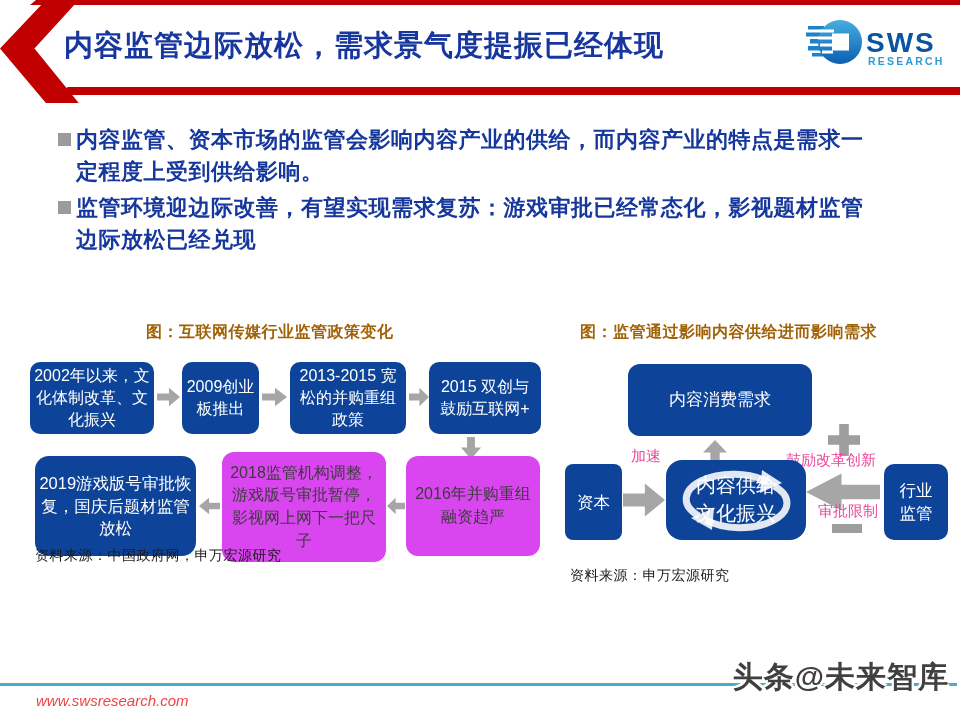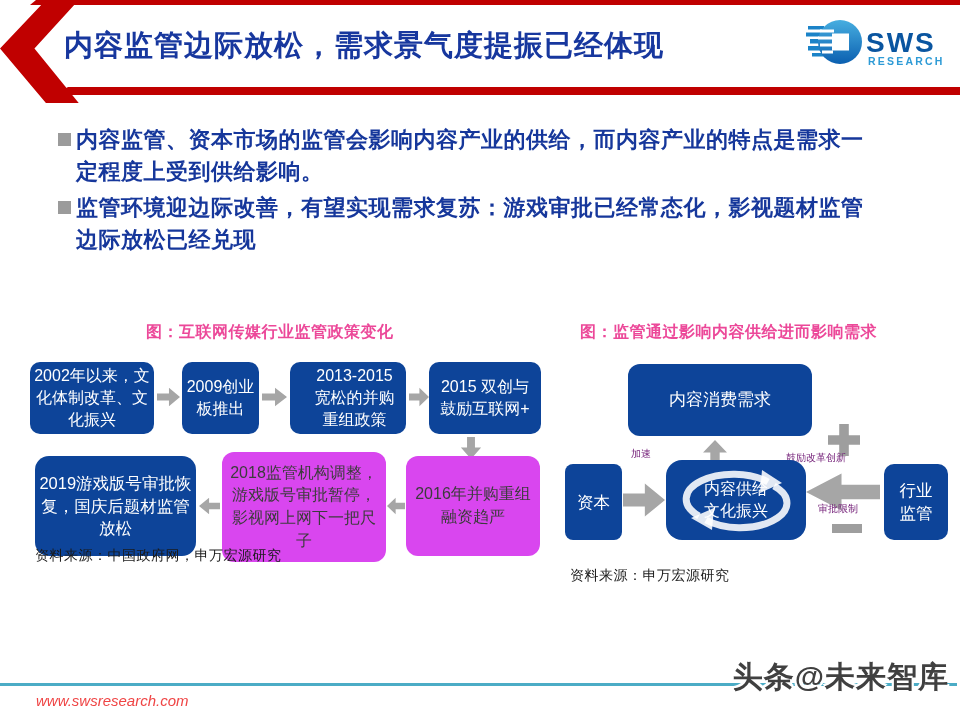--- a/index.html
+++ b/index.html
@@ -17,36 +17,36 @@
                color:#17379E;letter-spacing:1px;white-space:nowrap;}
   .logo{position:absolute;left:806px;top:14px;text-align:center;}
 
   
   .bullet{position:absolute;left:58px;display:flex;gap:5px;}
   .bullet-marker{width:13px;height:13px;background:#9B9B9B;margin-top:9px;flex:none;}
   .bullet-text{font-size:22px;font-weight:bold;color:#16379B;line-height:32px;
                letter-spacing:0.5px;width:806px;}
 
   
-  .fig-title{position:absolute;font-size:16px;font-weight:bold;color:#ec4899;letter-spacing:0.5px;}
+  .fig-title{position:absolute;font-size:16px;font-weight:bold;color:#a16207;letter-spacing:0.5px;}
   .bbox{position:absolute;background:#0D4499;color:#fff;border-radius:10px;display:flex;
         align-items:center;justify-content:center;text-align:center;line-height:1.38;
         padding:2px 4px;box-sizing:border-box;}
   .gbox{position:absolute;background:#d946ef;color:#3C3C3C;border-radius:12px;display:flex;
         align-items:center;justify-content:center;text-align:center;line-height:1.42;
         padding:2px 6px;box-sizing:border-box;}
   .arr{position:absolute;background:#A6A6A6;}
   .arr-right{clip-path:polygon(0 32%,52% 32%,52% 4%,100% 50%,52% 96%,52% 68%,0 68%);}
   .arr-left{clip-path:polygon(100% 32%,48% 32%,48% 4%,0 50%,48% 96%,48% 68%,100% 68%);}
   .arr-down{clip-path:polygon(32% 0,68% 0,68% 48%,96% 48%,50% 100%,4% 48%,32% 48%);}
   .arr-up{clip-path:polygon(32% 100%,68% 100%,68% 52%,96% 52%,50% 0,4% 52%,32% 52%);}
   .plus-shape{position:absolute;background:#9E9E9E;
       clip-path:polygon(35% 0,65% 0,65% 35%,100% 35%,100% 65%,65% 65%,65% 100%,35% 100%,35% 65%,0 65%,0 35%,35% 35%);}
   .minus-shape{position:absolute;background:#9E9E9E;}
-  .flow-label{position:absolute;font-size:10px;color:#701a75;white-space:nowrap;}
+  .flow-label{position:absolute;font-size:15px;color:#ec4899;white-space:nowrap;}
   .source-note{position:absolute;font-size:14px;color:#1A1A1A;letter-spacing:0.5px;}
   .supply-lines{position:relative;z-index:2;display:flex;flex-direction:column;}
   .cycle-svg{position:absolute;left:0;top:0;width:100%;height:100%;z-index:1;}
 
   
   .footer-line{position:absolute;left:0;top:683px;width:957px;height:3px;background:#4BACC6;}
   .footer-url{position:absolute;left:36px;top:692px;font-size:15px;color:#ef4444;font-style:italic;}
   .watermark{position:absolute;right:11px;top:657px;font-size:30px;font-weight:bold;color:#404040;
              letter-spacing:1px;z-index:5;white-space:nowrap;
              text-shadow:-2px -2px 0 #fff,2px -2px 0 #fff,-2px 2px 0 #fff,2px 2px 0 #fff;}
@@ -93,21 +93,21 @@
     <div class="bullet-marker"></div>
     <div class="bullet-text">监管环境迎边际改善，有望实现需求复苏：游戏审批已经常态化，影视题材监管边际放松已经兑现</div>
   </div>
 
   <div class="fig-title" style="left:146px;top:322px;">图：互联网传媒行业监管政策变化</div>
 
   <div class="bbox" style="left:30px;top:362px;width:124px;height:72px;font-size:16px;">2002年以来，文化体制改革、文化振兴</div>
   <div class="arr arr-right" style="left:157px;top:387px;width:23px;height:20px;"></div>
   <div class="bbox" style="left:182px;top:362px;width:77px;height:72px;font-size:16px;">2009创业板推出</div>
   <div class="arr arr-right" style="left:262px;top:387px;width:25px;height:20px;"></div>
-  <div class="bbox" style="left:290px;top:362px;width:116px;height:72px;font-size:16px;padding-left:17px;">2013-2015 宽松的并购重组政策</div>
+  <div class="bbox" style="left:290px;top:362px;width:116px;height:72px;font-size:16px;">2013-2015 宽松的并购重组政策</div>
   <div class="arr arr-right" style="left:409px;top:387px;width:20px;height:20px;"></div>
   <div class="bbox" style="left:429px;top:362px;width:112px;height:72px;font-size:16px;">2015 双创与鼓励互联网+</div>
   <div class="arr arr-down" style="left:460px;top:437px;width:22px;height:22px;"></div>
 
   <div class="bbox" style="left:35px;top:456px;width:161px;height:100px;font-size:16.5px;border-radius:14px;">2019游戏版号审批恢复，国庆后题材监管放松</div>
   <div class="arr arr-left" style="left:199px;top:497px;width:21px;height:18px;"></div>
   <div class="gbox" style="left:222px;top:452px;width:164px;height:110px;font-size:16px;">2018监管机构调整，游戏版号审批暂停，影视网上网下一把尺子</div>
   <div class="arr arr-left" style="left:387px;top:497px;width:18px;height:18px;"></div>
   <div class="gbox" style="left:406px;top:456px;width:134px;height:100px;font-size:16px;">2016年并购重组融资趋严</div>
 
@@ -118,21 +118,21 @@
   <div class="bbox" style="left:628px;top:364px;width:184px;height:72px;font-size:17px;border-radius:12px;">内容消费需求</div>
   <div class="arr arr-up" style="left:702px;top:440px;width:26px;height:24px;"></div>
 
   <div class="plus-shape" style="left:828px;top:424px;width:32px;height:32px;"></div>
   <div class="flow-label" style="left:786px;top:451px;">鼓励改革创新</div>
 
   <div class="bbox" style="left:565px;top:464px;width:57px;height:76px;font-size:16.5px;border-radius:8px;">资本</div>
   <div class="flow-label" style="left:631px;top:447px;">加速</div>
   <div class="arr arr-right" style="left:623px;top:482px;width:42px;height:36px;"></div>
 
-  <div class="bbox" style="left:666px;top:460px;width:140px;height:80px;font-size:16px;border-radius:16px;">
+  <div class="bbox" style="left:666px;top:460px;width:140px;height:80px;font-size:20px;border-radius:16px;">
     <svg class="cycle-svg" viewBox="0 0 140 80">
       <path d="M33 56 A40 21 0 0 1 102 22" stroke="#fff" stroke-width="7" fill="none" opacity="0.88"></path>
       <polygon points="96,10 116,23 94,33" fill="#fff" opacity="0.88"></polygon>
       <path d="M108 26 A40 21 0 0 1 40 60" stroke="#fff" stroke-width="7" fill="none" opacity="0.88"></path>
       <polygon points="46,70 25,58 48,48" fill="#fff" opacity="0.88"></polygon>
     </svg>
     <div class="supply-lines">
       <span>内容供给</span>
       <span>文化振兴</span>
     </div>

